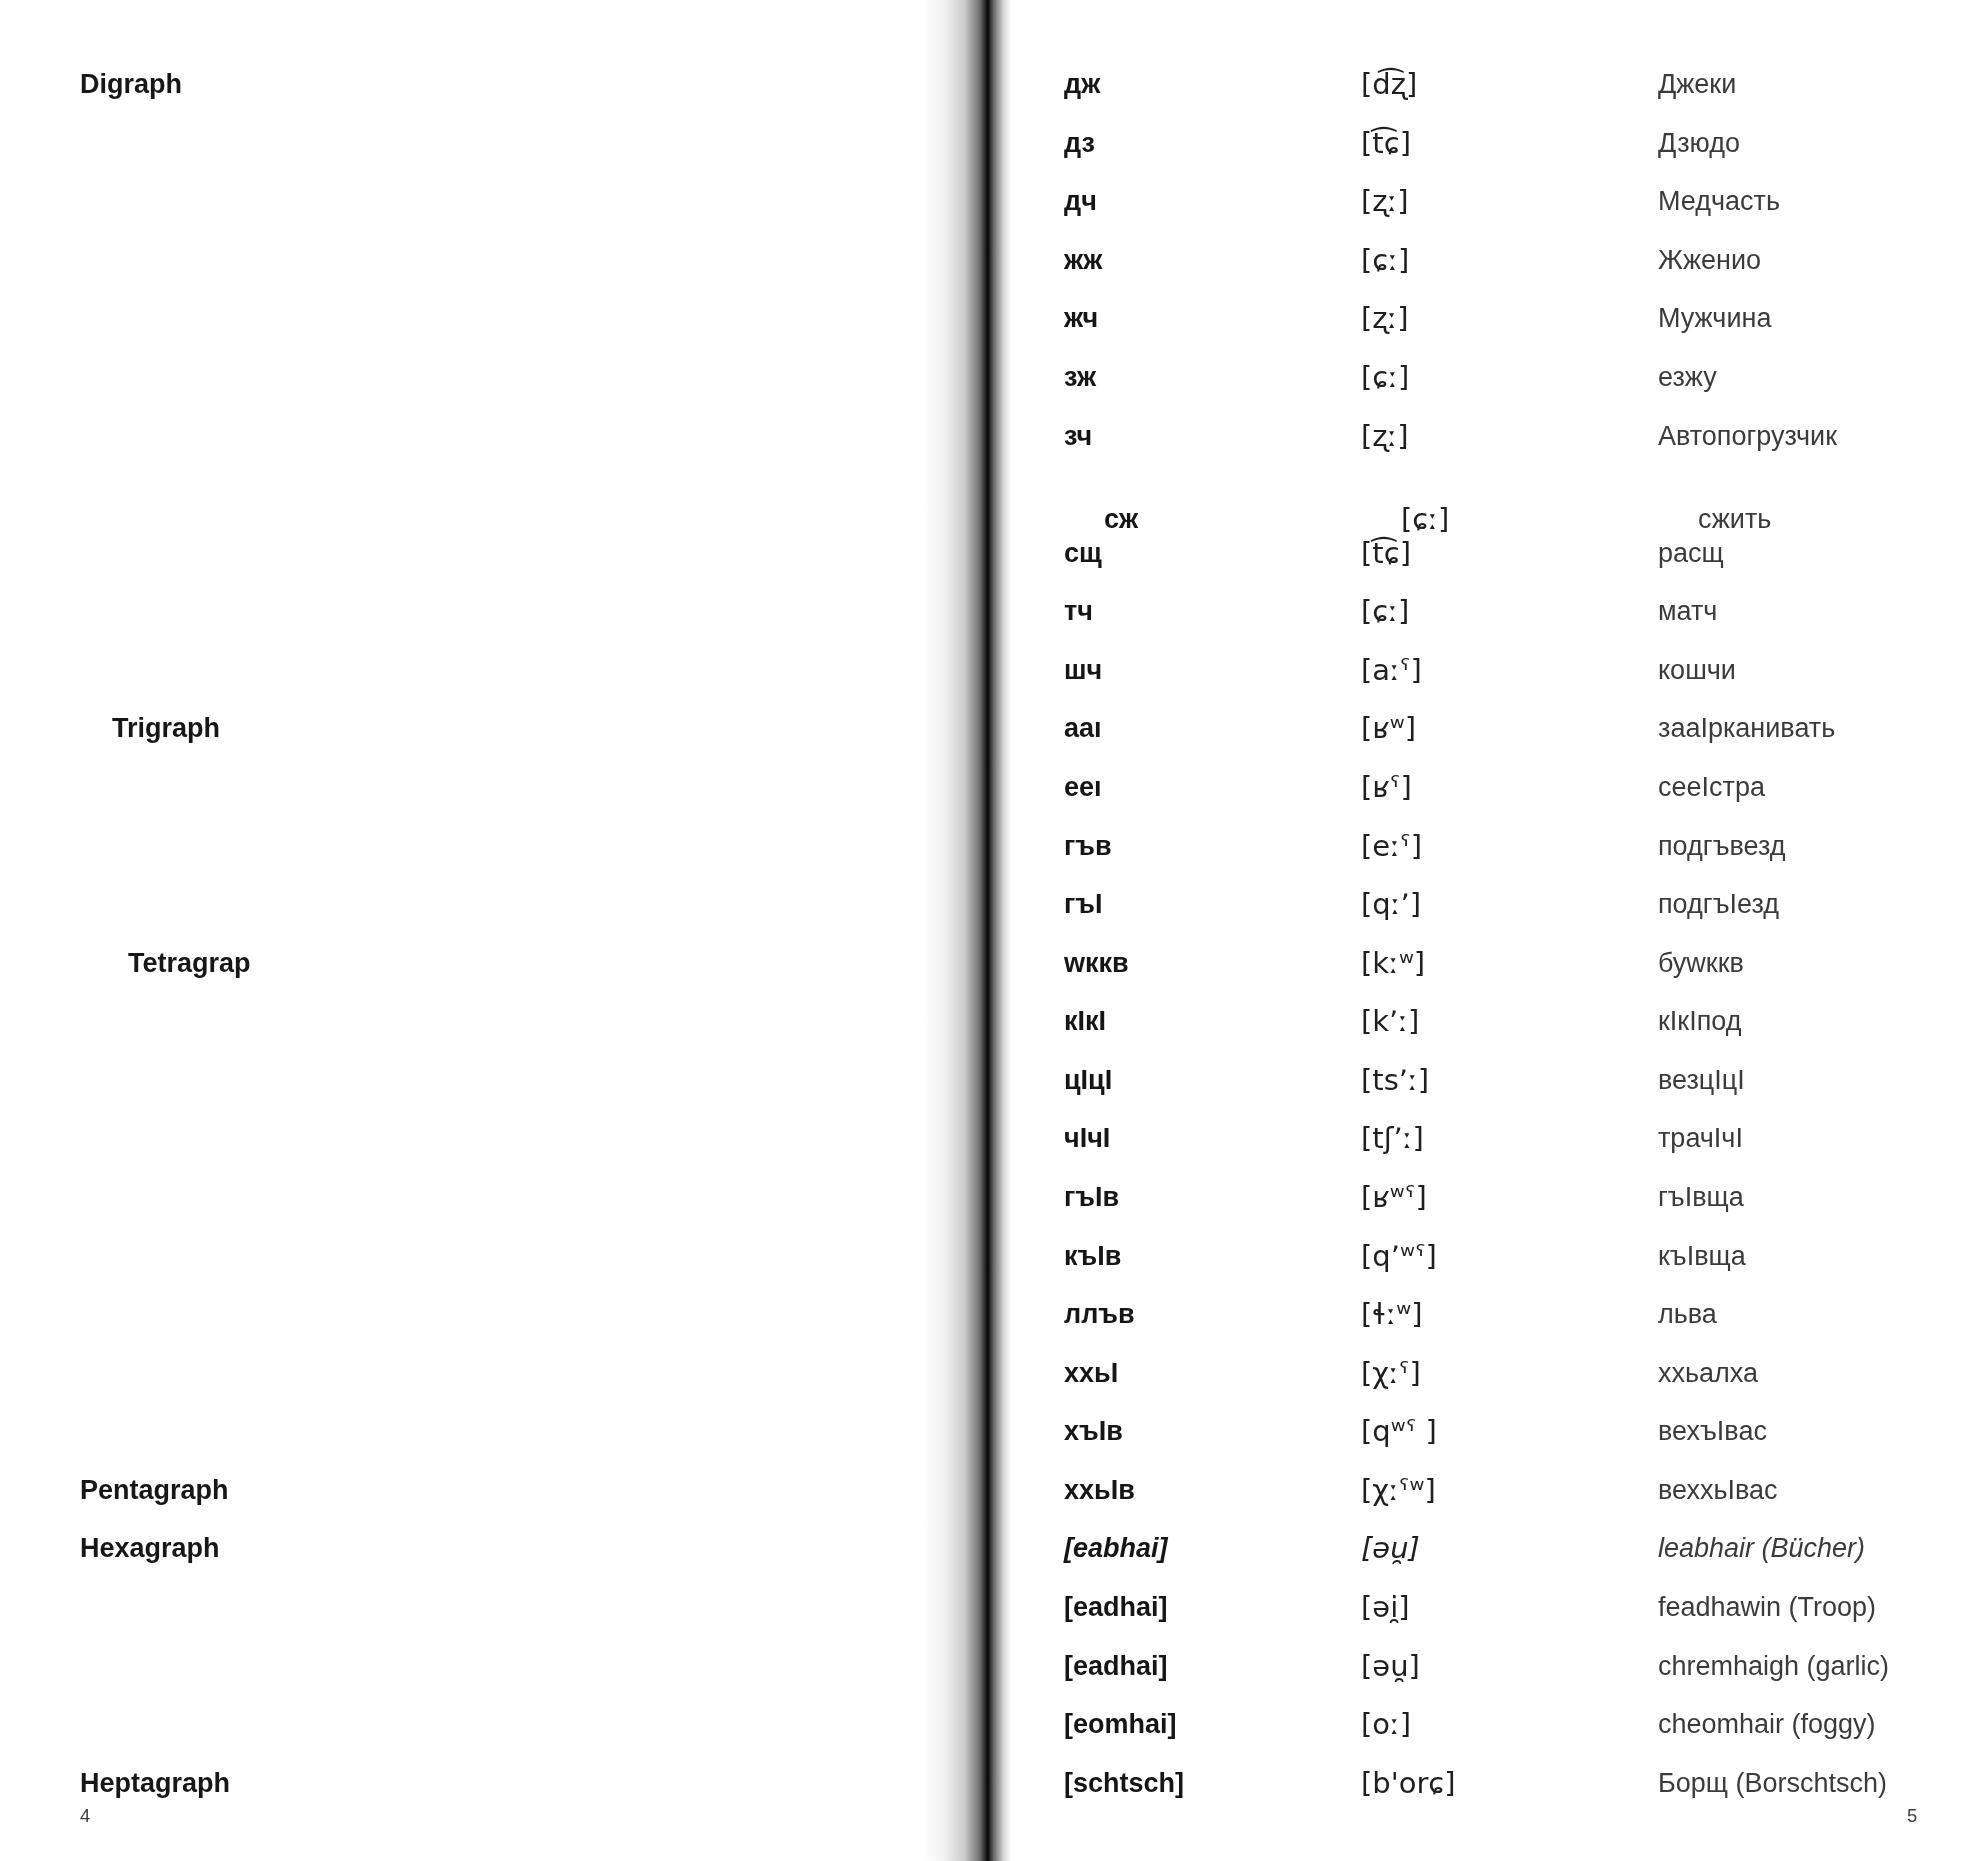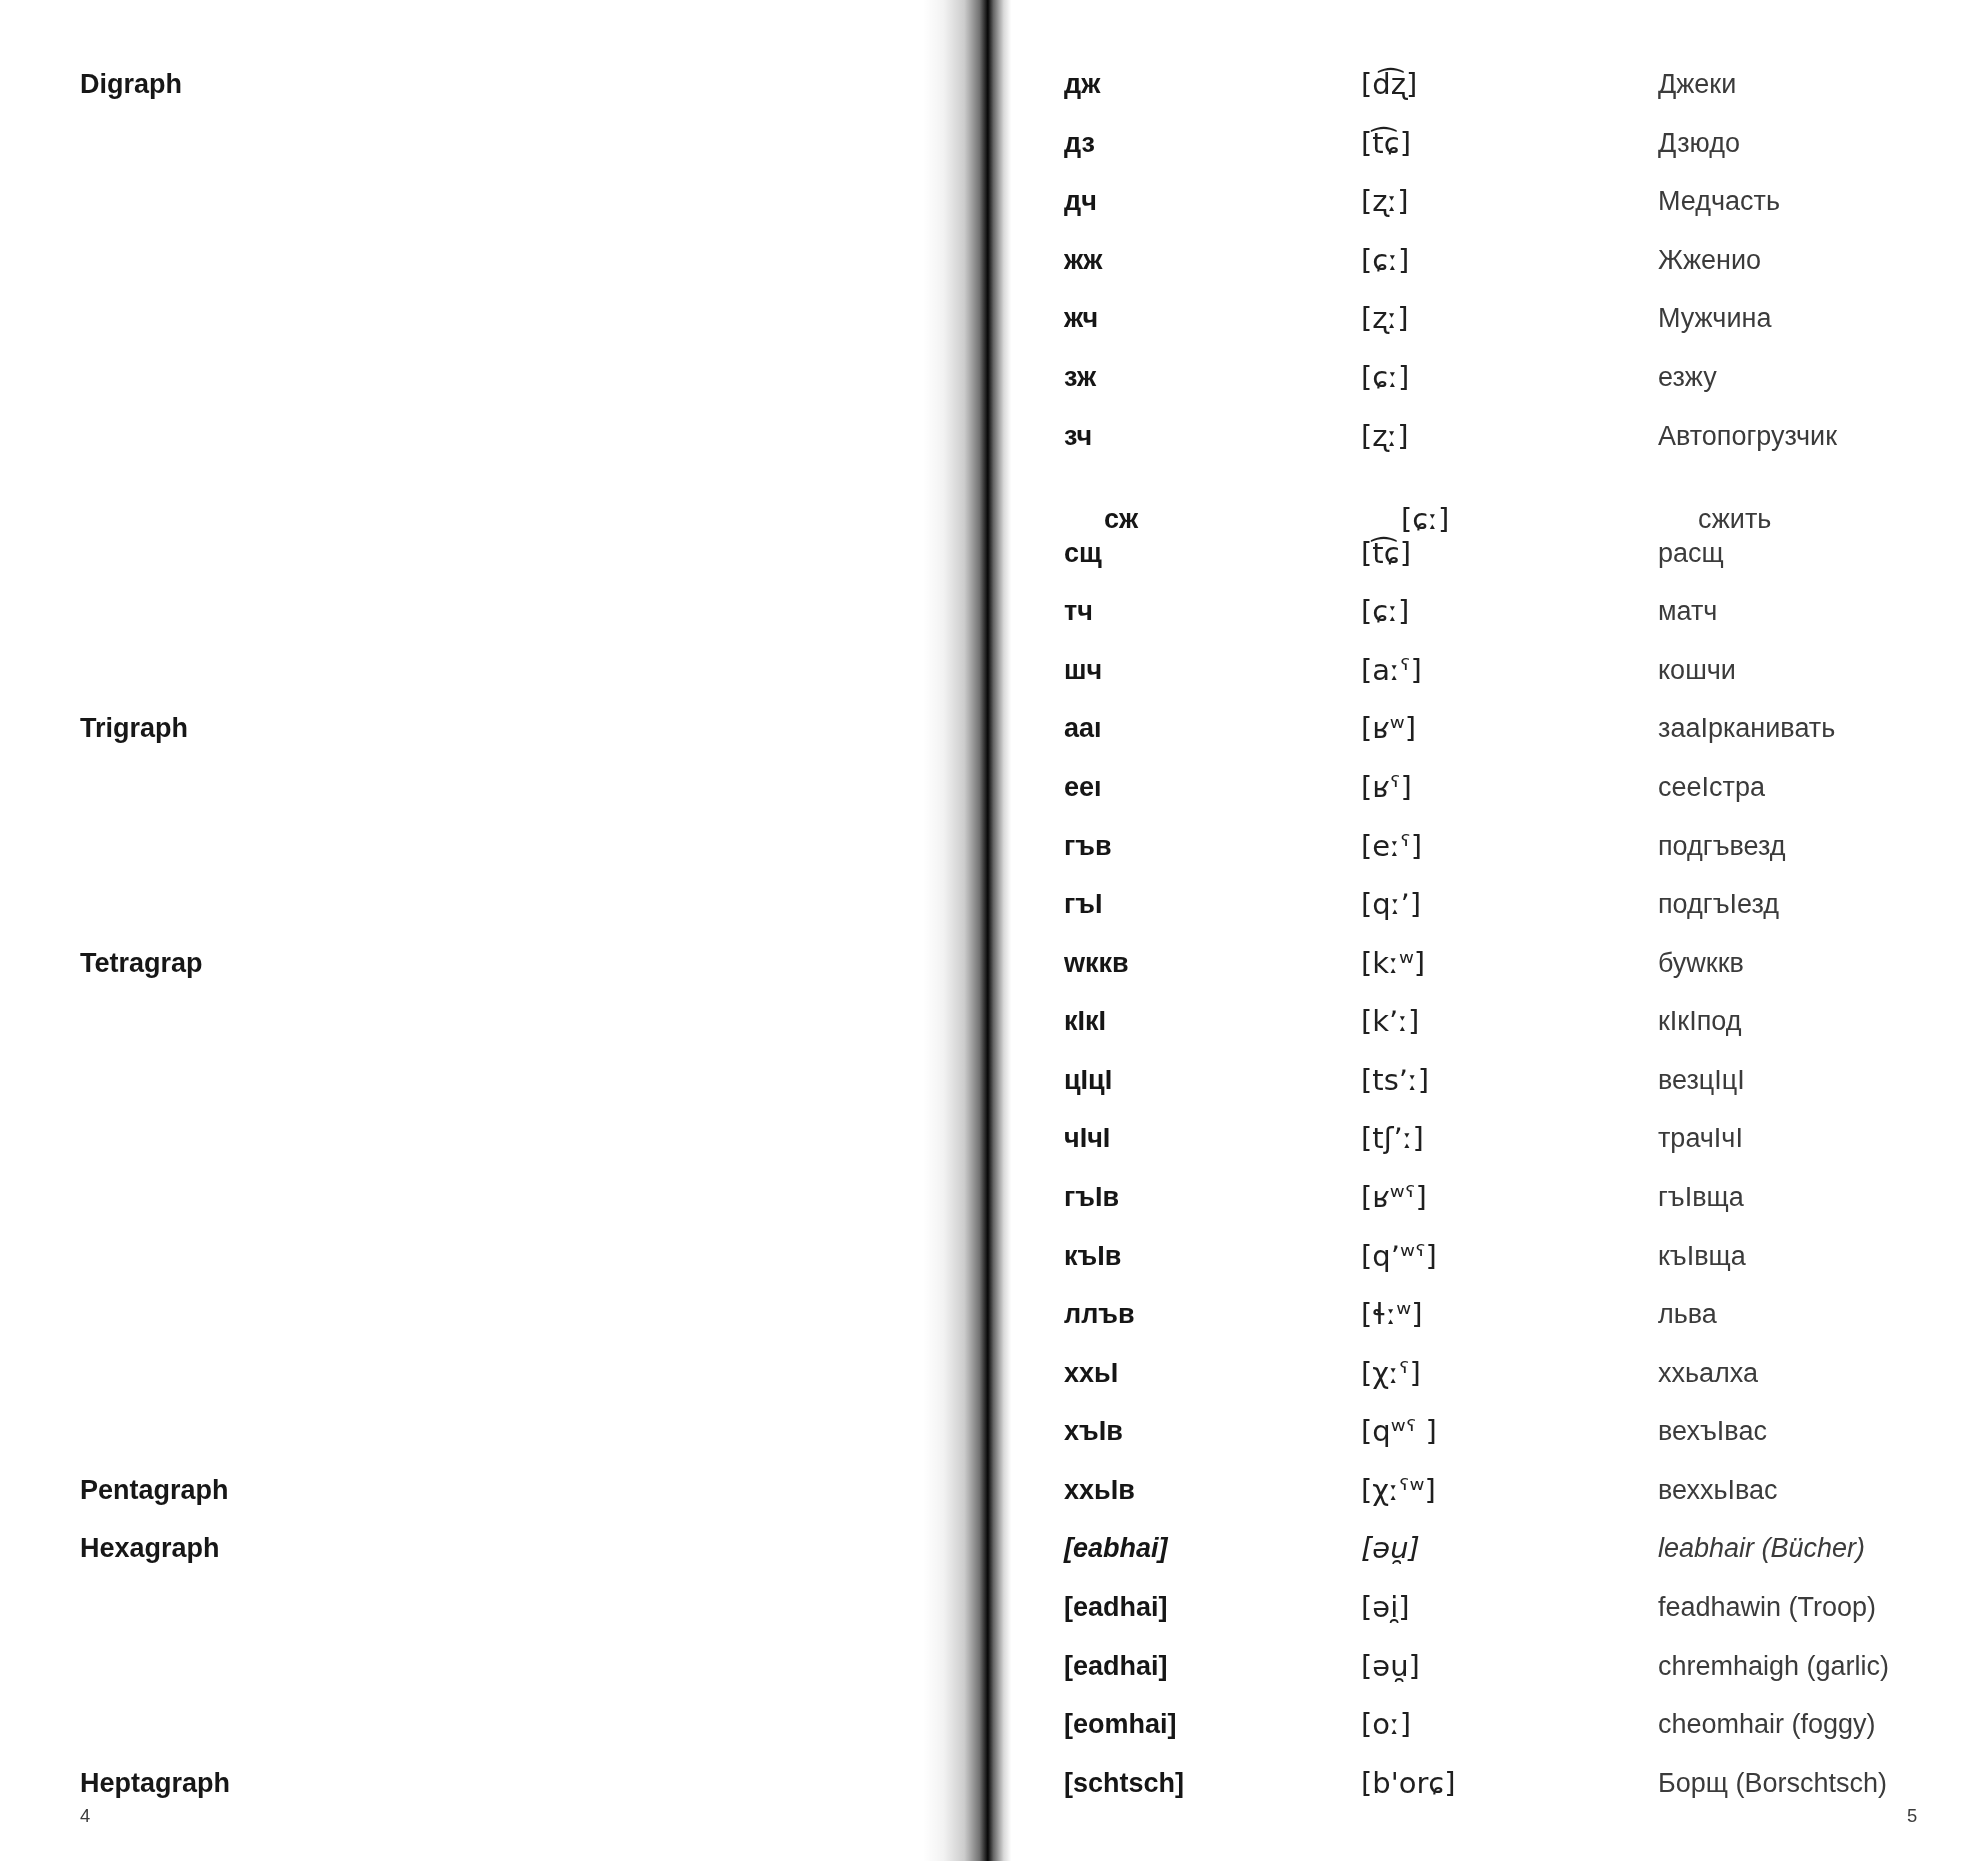--- a/index.html
+++ b/index.html
@@ -82,23 +82,23 @@
 </style>
 </head>
 <body>
 
 <div class="spread">
   <div class="gutter"></div>
 
   <div id="labels-container">
   <div class="section-label" style="top: 67px;">Digraph</div>
 
-  <div class="section-label" style="top: 711px;">Trigraph</div>
-
-  <div class="section-label" style="top: 946px;">Tetragrap</div>
+  <div class="section-label" style="top: 711px; margin-left: 32px;">Trigraph</div>
+
+  <div class="section-label" style="top: 946px; margin-left: 48px;">Tetragrap</div>
 
   <div class="section-label" style="top: 1473px;">Pentagraph</div>
 
   <div class="section-label" style="top: 1531px;">Hexagraph</div>
 
   <div class="section-label" style="top: 1766px;">Heptagraph</div>
 </div>
   <div id="rows-container">
   <div class="row" style="top: 67px; padding-left: 23px;">
     <span class="cell grapheme">дж</span>

